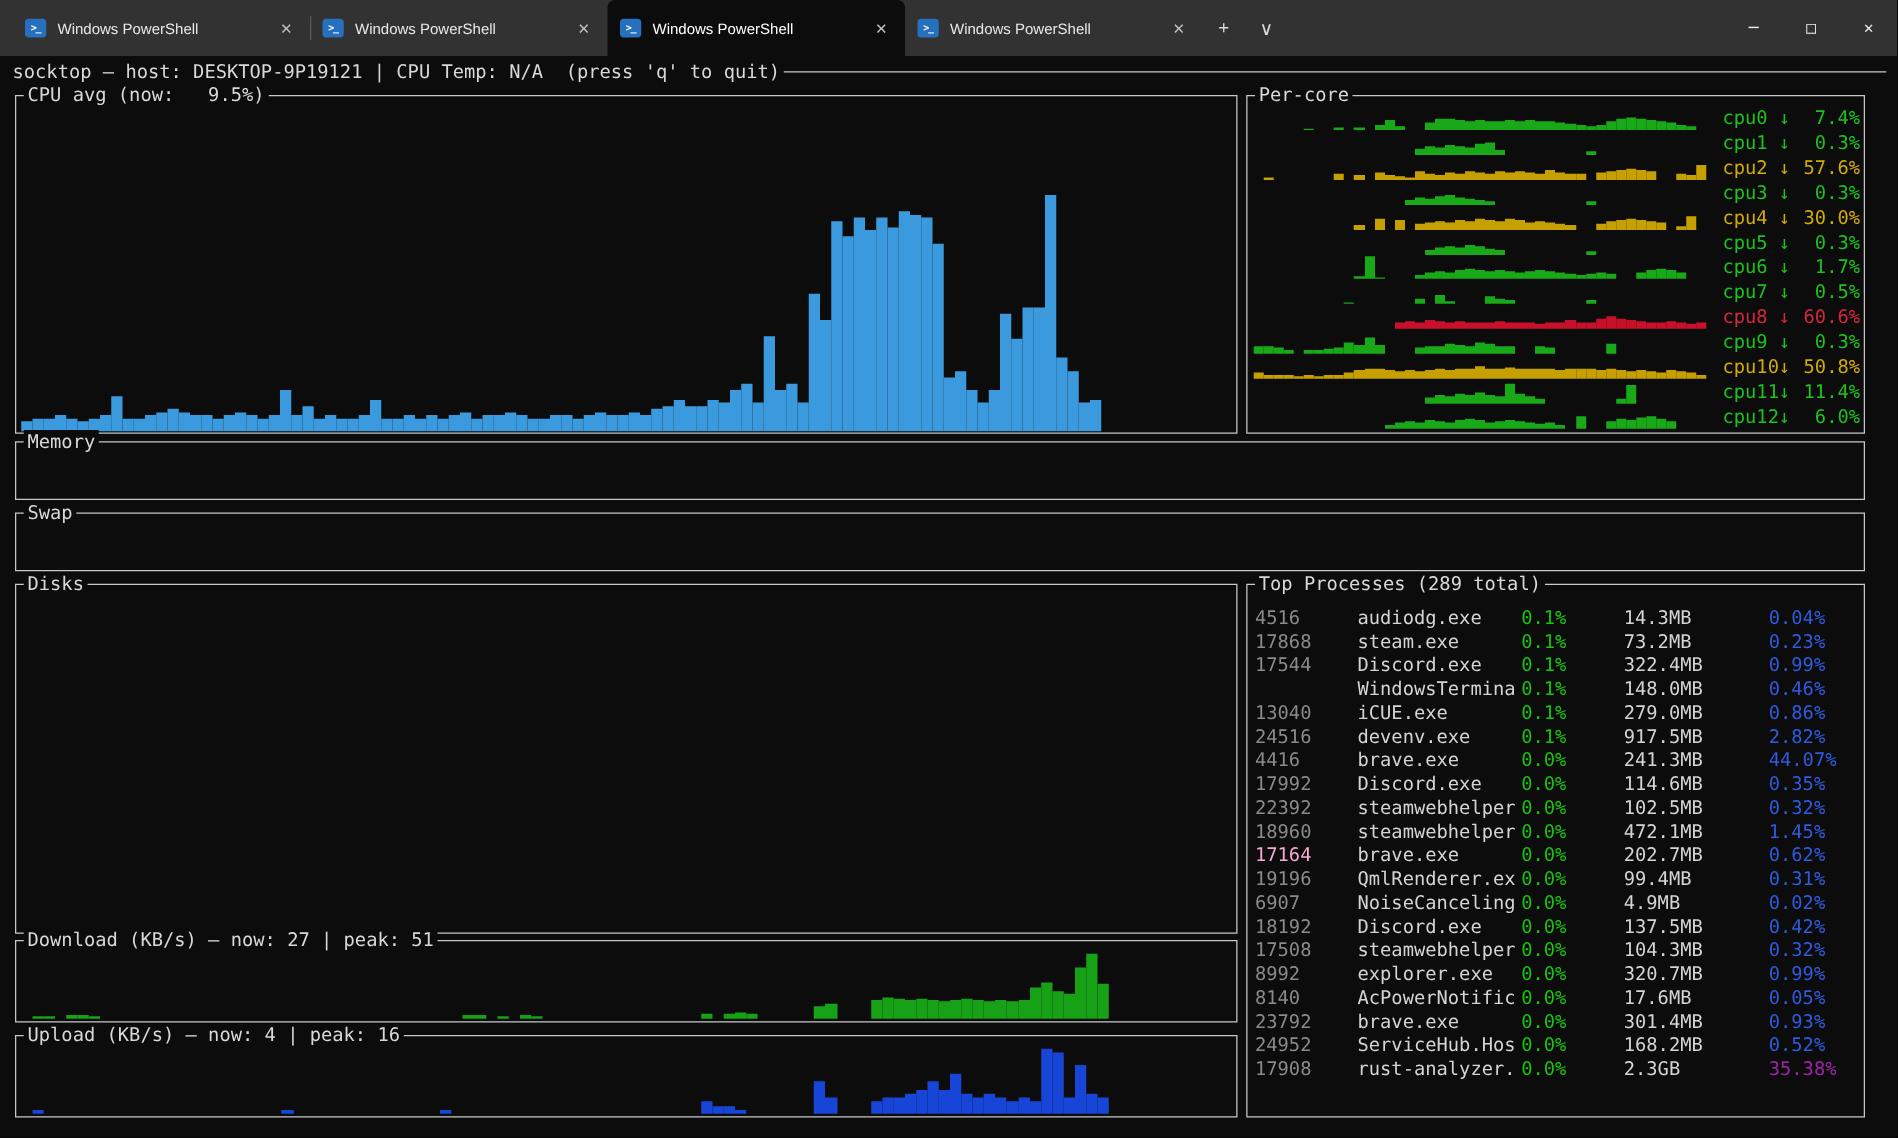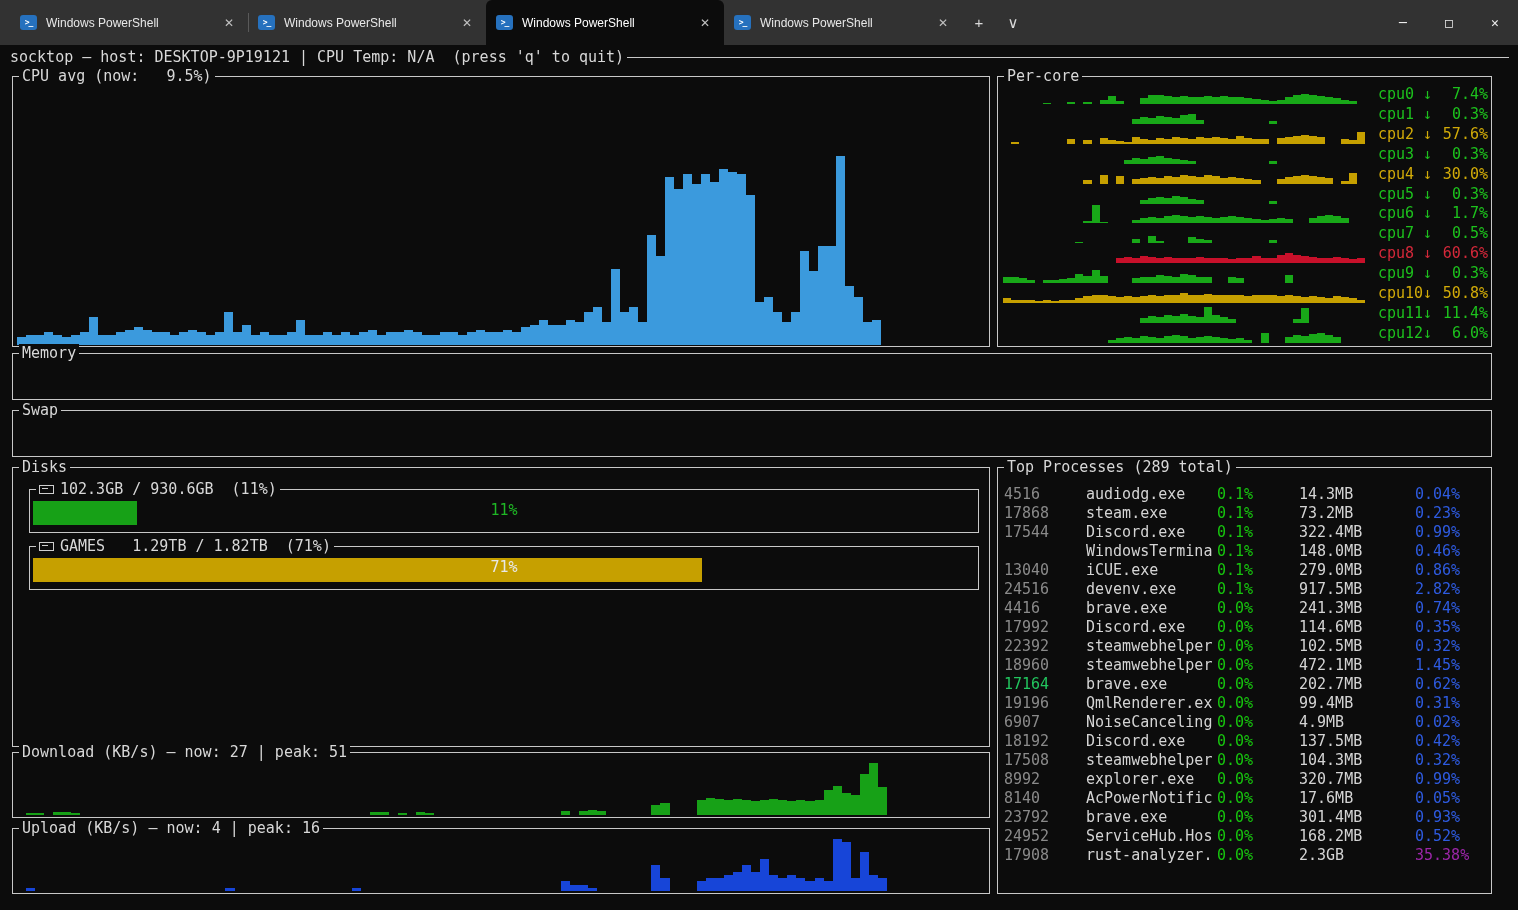--- a/index.html
+++ b/index.html
@@ -872,35 +872,21 @@
       <span class="ptitle">Memory</span>
     </div>
 
     <div class="panel" style="left:12px;top:365px;width:1478px;height:45px;">
       <span class="ptitle">Swap</span>
     </div>
 
     <div class="panel" style="left:12px;top:422px;width:976px;height:278px;">
       <span class="ptitle">Disks</span>
 
-      <div class="diskbox" style="top:21px;">
-        <span class="ptitle"><span class="disk-icon"></span><span>102.3GB / 930.6GB  (11%)</span></span>
-        <div class="dmeter">
-          <div class="fill" id="disk0-fill" style="width: 11%; background: rgb(23, 161, 23);"></div>
-          <span class="center-label" id="disk0-label" style="color: rgb(31, 184, 37);">11%</span>
-        </div>
-      </div>
-
-      <div class="diskbox" style="top:78px;">
-        <span class="ptitle"><span class="disk-icon"></span><span>GAMES   1.29TB / 1.82TB  (71%)</span></span>
-        <div class="dmeter">
-          <div class="fill" id="disk1-fill" style="width: 71%; background: rgb(198, 160, 0);"></div>
-          <span class="center-label" id="disk1-label" style="color: rgb(232, 232, 232);">71%</span>
-        </div>
-      </div>
+
     </div>
 
     <div class="panel" style="left:12px;top:707px;width:976px;height:64px;">
       <span class="ptitle">Download (KB/s) — now: 27 | peak: 51</span>
       <div class="chart" id="down-chart" style="width:870px;top:10px;bottom:2px;">
           <div class="bar" style="height: 0%; background: transparent;"></div>
           <div class="bar" style="height: 3.92157%; background: rgb(23, 161, 23);"></div>
           <div class="bar" style="height: 3.92157%; background: rgb(23, 161, 23);"></div>
           <div class="bar" style="height: 0%; background: transparent;"></div>
           <div class="bar" style="height: 5.88235%; background: rgb(23, 161, 23);"></div>
@@ -1103,25 +1089,25 @@
     <div class="panel" style="left:997px;top:422px;width:493px;height:425px;">
       <span class="ptitle">Top Processes (289 total)</span>
       <div class="proc-body">
         <div id="proc-rows">
             <div class="prow"><span style="color: rgb(138, 138, 138);">4516</span><span style="color: rgb(212, 212, 212);">audiodg.exe</span><span style="color: rgb(23, 197, 14);">0.1%</span><span style="color: rgb(212, 212, 212);">14.3MB</span><span style="color: rgb(46, 91, 224);">0.04%</span></div>
             <div class="prow"><span style="color: rgb(138, 138, 138);">17868</span><span style="color: rgb(212, 212, 212);">steam.exe</span><span style="color: rgb(23, 197, 14);">0.1%</span><span style="color: rgb(212, 212, 212);">73.2MB</span><span style="color: rgb(46, 91, 224);">0.23%</span></div>
             <div class="prow"><span style="color: rgb(138, 138, 138);">17544</span><span style="color: rgb(212, 212, 212);">Discord.exe</span><span style="color: rgb(23, 197, 14);">0.1%</span><span style="color: rgb(212, 212, 212);">322.4MB</span><span style="color: rgb(46, 91, 224);">0.99%</span></div>
             <div class="prow"><span style="color: rgb(138, 138, 138); margin-top: 29px;">19008</span><span style="color: rgb(212, 212, 212);">WindowsTermina</span><span style="color: rgb(23, 197, 14);">0.1%</span><span style="color: rgb(212, 212, 212);">148.0MB</span><span style="color: rgb(46, 91, 224);">0.46%</span></div>
             <div class="prow"><span style="color: rgb(138, 138, 138);">13040</span><span style="color: rgb(212, 212, 212);">iCUE.exe</span><span style="color: rgb(23, 197, 14);">0.1%</span><span style="color: rgb(212, 212, 212);">279.0MB</span><span style="color: rgb(46, 91, 224);">0.86%</span></div>
             <div class="prow"><span style="color: rgb(138, 138, 138);">24516</span><span style="color: rgb(212, 212, 212);">devenv.exe</span><span style="color: rgb(23, 197, 14);">0.1%</span><span style="color: rgb(212, 212, 212);">917.5MB</span><span style="color: rgb(46, 91, 224);">2.82%</span></div>
-            <div class="prow"><span style="color: rgb(138, 138, 138);">4416</span><span style="color: rgb(212, 212, 212);">brave.exe</span><span style="color: rgb(23, 197, 14);">0.0%</span><span style="color: rgb(212, 212, 212);">241.3MB</span><span style="color: rgb(46, 91, 224);">0.74%</span></div>
+            <div class="prow"><span style="color: rgb(138, 138, 138);">4416</span><span style="color: rgb(212, 212, 212);">brave.exe</span><span style="color: rgb(23, 197, 14);">0.0%</span><span style="color: rgb(212, 212, 212);">241.3MB</span><span style="color: rgb(46, 91, 224);">44.07%</span></div>
             <div class="prow"><span style="color: rgb(138, 138, 138);">17992</span><span style="color: rgb(212, 212, 212);">Discord.exe</span><span style="color: rgb(23, 197, 14);">0.0%</span><span style="color: rgb(212, 212, 212);">114.6MB</span><span style="color: rgb(46, 91, 224);">0.35%</span></div>
             <div class="prow"><span style="color: rgb(138, 138, 138);">22392</span><span style="color: rgb(212, 212, 212);">steamwebhelper</span><span style="color: rgb(23, 197, 14);">0.0%</span><span style="color: rgb(212, 212, 212);">102.5MB</span><span style="color: rgb(46, 91, 224);">0.32%</span></div>
             <div class="prow"><span style="color: rgb(138, 138, 138);">18960</span><span style="color: rgb(212, 212, 212);">steamwebhelper</span><span style="color: rgb(23, 197, 14);">0.0%</span><span style="color: rgb(212, 212, 212);">472.1MB</span><span style="color: rgb(46, 91, 224);">1.45%</span></div>
-            <div class="prow"><span style="color: #22c55e;">17164</span><span style="color: rgb(212, 212, 212);">brave.exe</span><span style="color: rgb(23, 197, 14);">0.0%</span><span style="color: rgb(212, 212, 212);">202.7MB</span><span style="color: rgb(46, 91, 224);">0.62%</span></div>
+            <div class="prow"><span style="color: #f9a8d4;">17164</span><span style="color: rgb(212, 212, 212);">brave.exe</span><span style="color: rgb(23, 197, 14);">0.0%</span><span style="color: rgb(212, 212, 212);">202.7MB</span><span style="color: rgb(46, 91, 224);">0.62%</span></div>
             <div class="prow"><span style="color: rgb(138, 138, 138);">19196</span><span style="color: rgb(212, 212, 212);">QmlRenderer.ex</span><span style="color: rgb(23, 197, 14);">0.0%</span><span style="color: rgb(212, 212, 212);">99.4MB</span><span style="color: rgb(46, 91, 224);">0.31%</span></div>
             <div class="prow"><span style="color: rgb(138, 138, 138);">6907</span><span style="color: rgb(212, 212, 212);">NoiseCanceling</span><span style="color: rgb(23, 197, 14);">0.0%</span><span style="color: rgb(212, 212, 212);">4.9MB</span><span style="color: rgb(46, 91, 224);">0.02%</span></div>
             <div class="prow"><span style="color: rgb(138, 138, 138);">18192</span><span style="color: rgb(212, 212, 212);">Discord.exe</span><span style="color: rgb(23, 197, 14);">0.0%</span><span style="color: rgb(212, 212, 212);">137.5MB</span><span style="color: rgb(46, 91, 224);">0.42%</span></div>
             <div class="prow"><span style="color: rgb(138, 138, 138);">17508</span><span style="color: rgb(212, 212, 212);">steamwebhelper</span><span style="color: rgb(23, 197, 14);">0.0%</span><span style="color: rgb(212, 212, 212);">104.3MB</span><span style="color: rgb(46, 91, 224);">0.32%</span></div>
             <div class="prow"><span style="color: rgb(138, 138, 138);">8992</span><span style="color: rgb(212, 212, 212);">explorer.exe</span><span style="color: rgb(23, 197, 14);">0.0%</span><span style="color: rgb(212, 212, 212);">320.7MB</span><span style="color: rgb(46, 91, 224);">0.99%</span></div>
             <div class="prow"><span style="color: rgb(138, 138, 138);">8140</span><span style="color: rgb(212, 212, 212);">AcPowerNotific</span><span style="color: rgb(23, 197, 14);">0.0%</span><span style="color: rgb(212, 212, 212);">17.6MB</span><span style="color: rgb(46, 91, 224);">0.05%</span></div>
             <div class="prow"><span style="color: rgb(138, 138, 138);">23792</span><span style="color: rgb(212, 212, 212);">brave.exe</span><span style="color: rgb(23, 197, 14);">0.0%</span><span style="color: rgb(212, 212, 212);">301.4MB</span><span style="color: rgb(46, 91, 224);">0.93%</span></div>
             <div class="prow"><span style="color: rgb(138, 138, 138);">24952</span><span style="color: rgb(212, 212, 212);">ServiceHub.Hos</span><span style="color: rgb(23, 197, 14);">0.0%</span><span style="color: rgb(212, 212, 212);">168.2MB</span><span style="color: rgb(46, 91, 224);">0.52%</span></div>
             <div class="prow"><span style="color: rgb(138, 138, 138);">17908</span><span style="color: rgb(212, 212, 212);">rust-analyzer.</span><span style="color: rgb(23, 197, 14);">0.0%</span><span style="color: rgb(212, 212, 212);">2.3GB</span><span style="color: rgb(155, 38, 168);">35.38%</span></div>
           </div>

